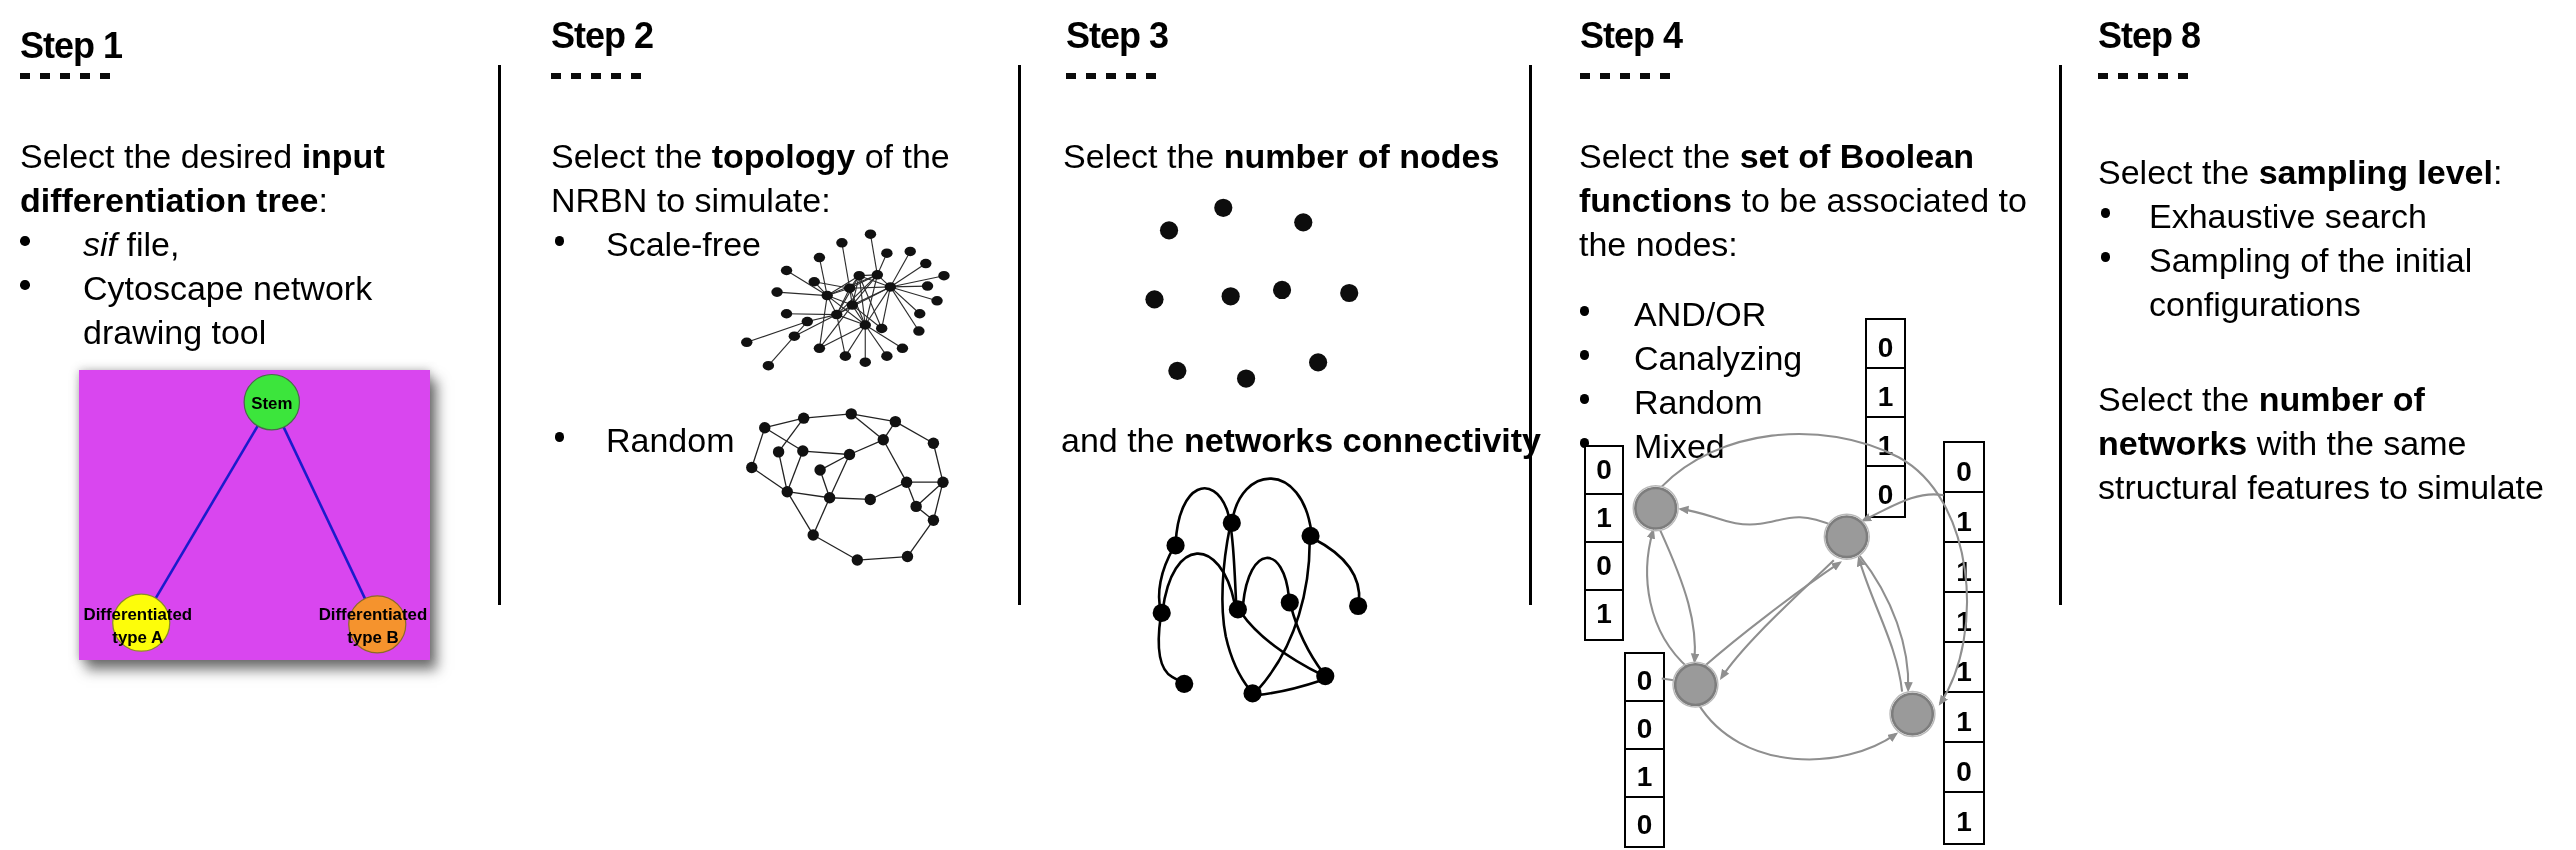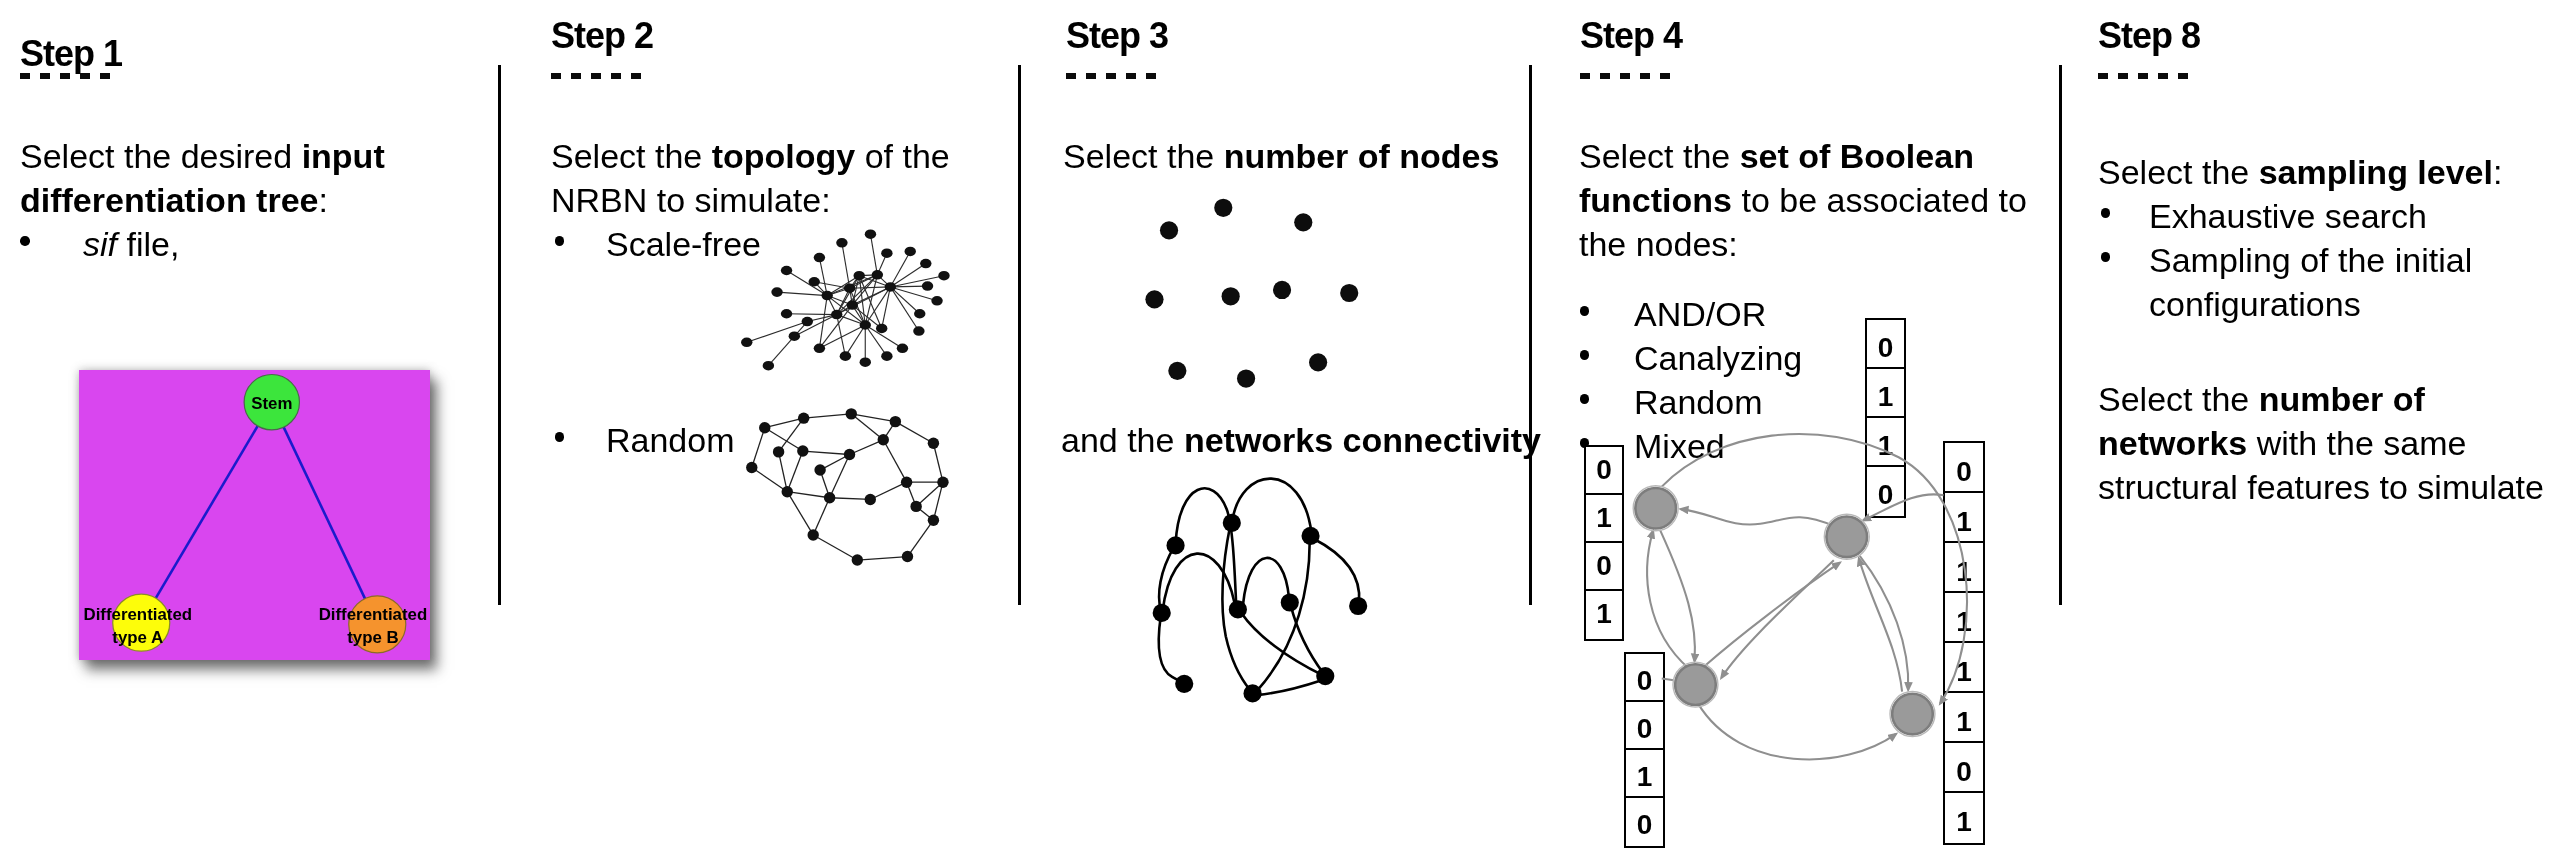--- a/index.html
+++ b/index.html
@@ -19,21 +19,21 @@
 .z1{z-index:1;}
 </style>
 </head>
 <body>
 
 <div class="sep" style="left:498px;"></div>
 <div class="sep" style="left:1018px;"></div>
 <div class="sep" style="left:1529px;"></div>
 <div class="sep" style="left:2059px;"></div>
 
-<div class="h" style="left:20px;top:36px;text-align:center;">Step 1</div>
+<div class="h" style="left:20px;top:28px;text-align:center;">Step 1</div>
 <div class="h" style="left:551px;top:18px;">Step 2</div>
 <div class="h" style="left:1066px;top:18px;">Step 3</div>
 <div class="h" style="left:1580px;top:18px;">Step 4</div>
 <div class="h" style="left:2098px;top:18px;">Step 8</div>
 
 <div class="dash" style="left:20px;top:73px;">
     <i></i>
     <i></i>
     <i></i>
     <i></i>
@@ -63,20 +63,21 @@
 <div class="dash" style="left:2098px;top:73px;">
     <i></i>
     <i></i>
     <i></i>
     <i></i>
     <i></i>
   </div>
 
 <div class="t" style="left:20px;top:134px;width:485px;">Select the desired <b>input<br>differentiation tree</b>:
 <div class="li" style="padding-left:63px;"><span class="b" style="left:0;"></span><i>sif</i> file,</div>
+<div class="li" style="padding-left:63px;"><span class="b" style="left:0;"></span>Cytoscape network<br>drawing tool</div>
 </div>
 
 <div class="t" style="left:551px;top:134px;width:485px;">Select the <b>topology</b> of the<br>NRBN to simulate:
 <div class="li" style="padding-left:55px;"><span class="b" style="left:3.5px;"></span>Scale-free</div>
 </div>
 <div class="t" style="left:551px;top:418px;width:346px;">
 <div class="li" style="padding-left:55px;"><span class="b" style="left:3.5px;"></span>Random</div>
 </div>
 
 <div class="t" style="left:1063px;top:134px;width:485px;">Select the <b>number of nodes</b></div>

